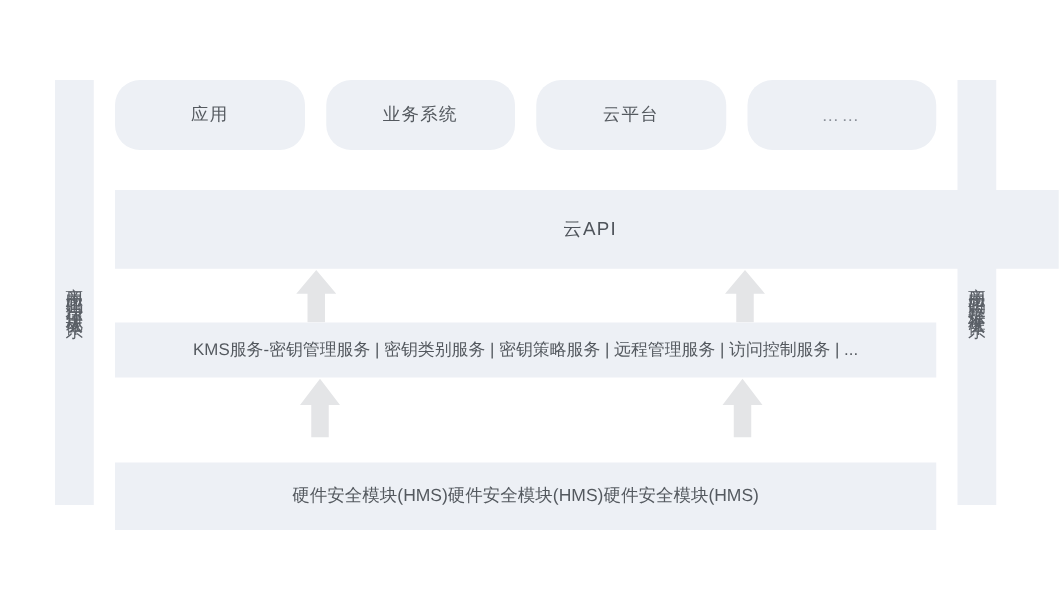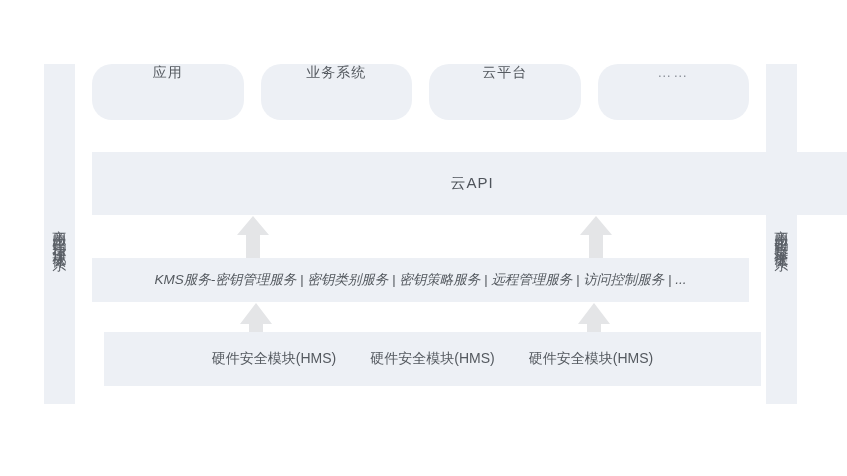--- a/index.html
+++ b/index.html
@@ -58,21 +58,21 @@
     width: 657px;
     height: 56px;
     display: flex;
     gap: 17px;
   }
   .app-box {
     position: relative;
     flex: 1 1 0;
     background: #edf0f5;
     display: flex;
-    align-items: flex-start;
+    align-items: center;
     justify-content: center;
     border-radius: 20px;
   }
   .app-box-label {
     font-size: 14px;
     color: #54595f;
     letter-spacing: 1px;
   }
   .app-box-label.dots {
     color: #8b9099;
@@ -91,36 +91,33 @@
     color: #4f545b;
     letter-spacing: 1px;
   }
 
   
   .kms-band {
     left: 92px;
     top: 258px;
     width: 657px;
     height: 44px;
-    font-style: italic;
   }
   .kms-label {
     font-size: 13.5px;
     color: #54595f;
     white-space: nowrap;
   }
 
   
   .hms-band {
     left: 92px;
-    top: 332px;
+    top: 370px;
     width: 657px;
     height: 54px;
-    gap: 34px;
-    margin-left: 12px;
   }
   .hms-label {
     font-size: 14px;
     color: #54595f;
   }
 
   
   .arrow {
     position: absolute;
     width: 34px;

